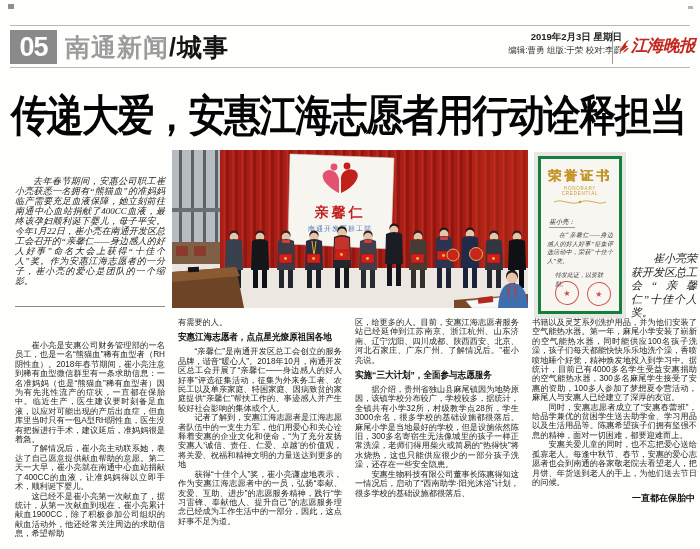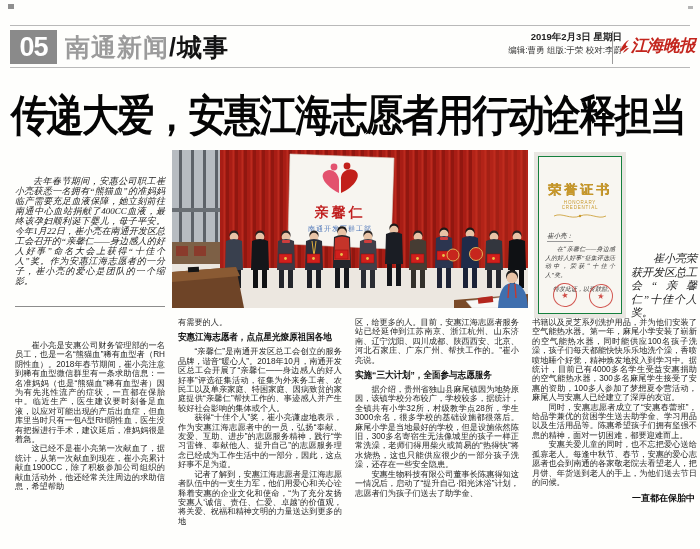--- a/index.html
+++ b/index.html
@@ -70,22 +70,22 @@
 
   
   .photo { position:absolute; left:172px; top:150px; width:356px; height:158px; }
 
   
   .cert-photo {
     position:absolute; left:534px; top:152px; width:92px; height:166px;
     background:#e9e7e2; padding:4px;
   }
   .cert-paper {
-    width:100%; height:100%; background:#f8f6f1; border:1px solid #15803d;
-    position:relative; padding:24px 6px 0 6px;
+    width:100%; height:100%; background:#f8f6f1; border:3px solid #15803d;
+    position:relative; padding:8px 6px 0 6px;
   }
   .cert-title {
     font-family:"Liberation Serif","DejaVu Serif",serif; font-weight:bold;
     color:#c9992b; font-size:13px; letter-spacing:3px; text-align:center;
     text-shadow:0.4px 0.4px 0 #a57a14;
   }
   .cert-sub { font-size:4.5px; color:#c9992b; text-align:center; letter-spacing:0.8px; margin-top:1px; }
   .cert-flourish { display:block; margin:2px auto 4px auto; }
   .cert-recipient {
     font-family:"Liberation Serif","DejaVu Serif",serif; font-style:italic;
@@ -331,36 +331,37 @@
         </div>
     </div>
   </div>
 
   <div class="photo-caption">崔小亮荣获开发区总工会“亲馨仁”十佳个人奖。</div>
 
   <div class="intro kai">去年春节期间，安惠公司职工崔小亮获悉一名拥有“熊猫血”的准妈妈临产需要充足血液保障，她立刻前往南通中心血站捐献了400CC血液，最终该孕妇顺利诞下婴儿，母子平安。今年1月22日，崔小亮在南通开发区总工会召开的“亲馨仁——身边感人的好人好事”命名大会上获得“十佳个人”奖。作为安惠江海志愿者的一分子，崔小亮的爱心是团队的一个缩影。</div>
   <div class="col1-rule"></div>
   <div class="col col1-body">
     <p class="indent">崔小亮是安惠公司财务管理部的一名员工，也是一名“熊猫血”稀有血型者（RH阴性血）。2018年春节期间，崔小亮注意到稀有血型微信群里有一条求助信息：一名准妈妈（也是“熊猫血”稀有血型者）因为有先兆性流产的症状，一直都在保胎中。临近生产，医生建议要时刻备足血液，以应对可能出现的产后出血症，但血库里当时只有一包A型RH阴性血，医生没有把握进行手术，建议延后，准妈妈很是着急。</p>
+    <p class="indent">了解情况后，崔小亮主动联系她，表达了自己愿意提供献血帮助的意愿。第二天一大早，崔小亮就在南通中心血站捐献了400CC的血液，让准妈妈得以立即手术，顺利诞下婴儿。</p>
     <p class="indent">这已经不是崔小亮第一次献血了，据统计，从第一次献血到现在，崔小亮累计献血1900CC，除了积极参加公司组织的献血活动外，他还经常关注周边的求助信息，希望帮助</p>
   </div>
 
   <div class="col col2">
     <p>有需要的人。</p>
     <h3 class="colhead">安惠江海志愿者，点点星光燎原祖国各地</h3>
     <p class="indent">“亲馨仁”是南通开发区总工会创立的服务品牌，谐音“暖心人”。2018年10月，南通开发区总工会开展了“亲馨仁——身边感人的好人好事”评选征集活动，征集为外来务工者、农民工以及单亲家庭、特困家庭、因病致贫的家庭提供“亲馨仁”帮扶工作的、事迹感人并产生较好社会影响的集体或个人。</p>
+    <p class="indent">记者了解到，安惠江海志愿者是江海志愿者队伍中的一支生力军，他们用爱心和关心诠释着安惠的企业文化和使命，“为了充分发扬安惠人‘诚信、责任、仁爱、卓越’的价值观，将关爱、祝福和精神文明的力量送达到更多的地</p>
     <p class="indent">获得“十佳个人”奖，崔小亮谦虚地表示，作为安惠江海志愿者中的一员，弘扬“奉献、友爱、互助、进步”的志愿服务精神，践行“学习雷锋、奉献他人、提升自己”的志愿服务理念已经成为工作生活中的一部分，因此，这点好事不足为道。</p>
-    <p class="indent">记者了解到，安惠江海志愿者是江海志愿者队伍中的一支生力军，他们用爱心和关心诠释着安惠的企业文化和使命，“为了充分发扬安惠人‘诚信、责任、仁爱、卓越’的价值观，将关爱、祝福和精神文明的力量送达到更多的地</p>
   </div>
 
   <div class="col col3">
-    <p>区，给更多的人。目前，安惠江海志愿者服务站已经延伸到江苏南京、浙江杭州、山东济南、辽宁沈阳、四川成都、陕西西安、北京、河北石家庄、广东广州、帮扶工作的。”崔小亮说。</p>
+    <p>区，给更多的人。目前，安惠江海志愿者服务站已经延伸到江苏南京、浙江杭州、山东济南、辽宁沈阳、四川成都、陕西西安、北京、河北石家庄、广东广州、了解情况后。”崔小亮说。</p>
     <h3 class="colhead">实施“三大计划”，全面参与志愿服务</h3>
     <p class="indent">据介绍，贵州省独山县麻尾镇因为地势原因，该镇学校分布较广，学校较多，据统计，全镇共有小学32所，村级教学点28所，学生3000余名，很多学校的基础设施都很落后。麻尾小学是当地最好的学校，但是设施依然陈旧，300多名寄宿生无法像城里的孩子一样正常洗澡，老师们得用柴火或简易的“热得快”将水烧热，这也只能供应很少的一部分孩子洗澡，还存在一些安全隐患。</p>
-    <p class="indent">安惠生物科技有限公司董事长陈惠得知这一情况后，启动了“提升自己·阳光沐浴”计划，志愿者们为孩子们送去了助学金、</p>
+    <p class="indent">安惠生物科技有限公司董事长陈惠得知这一情况后，启动了“西南助学·阳光沐浴”计划，很多学校的基础设施都很落后、</p>
   </div>
 
   <div class="col col4">
     <p>书籍以及灵芝系列洗护用品，并为他们安装了空气能热水器。第一年，麻尾小学安装了崭新的空气能热水器，同时能供应100名孩子洗澡，孩子们每天都能快快乐乐地洗个澡，香喷喷地睡个好觉，精神焕发地投入到学习中。据统计，目前已有4000多名学生受益安惠捐助的空气能热水器，300多名麻尾学生接受了安惠的资助，100多人参加了梦想夏令营活动，麻尾人与安惠人已经建立了深厚的友谊。</p>
     <p class="indent">同时，安惠志愿者成立了“安惠春蕾班”，给品学兼优的贫困学生送去助学金、学习用品以及生活用品等。陈惠希望孩子们拥有坚强不息的精神，面对一切困难，都要迎难而上。</p>
     <p class="indent">安惠关爱儿童的同时，也不忘把爱心送给孤寡老人。每逢中秋节、春节，安惠的爱心志愿者也会到南通的各家敬老院去看望老人，把月饼、年货送到老人的手上，为他们送去节日的问候。</p>
     <div class="byline">一直都在保胎中</div>
   </div>
 
 </div>

